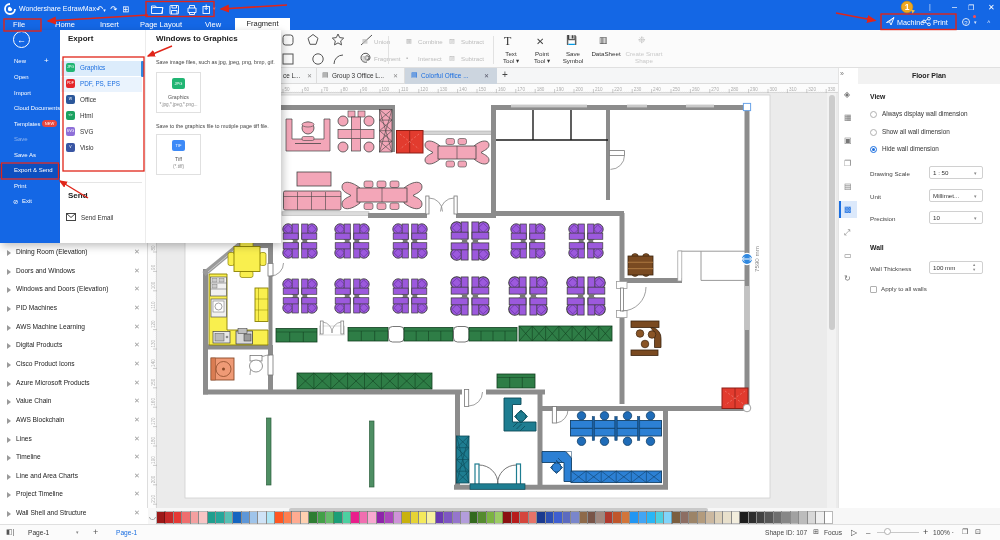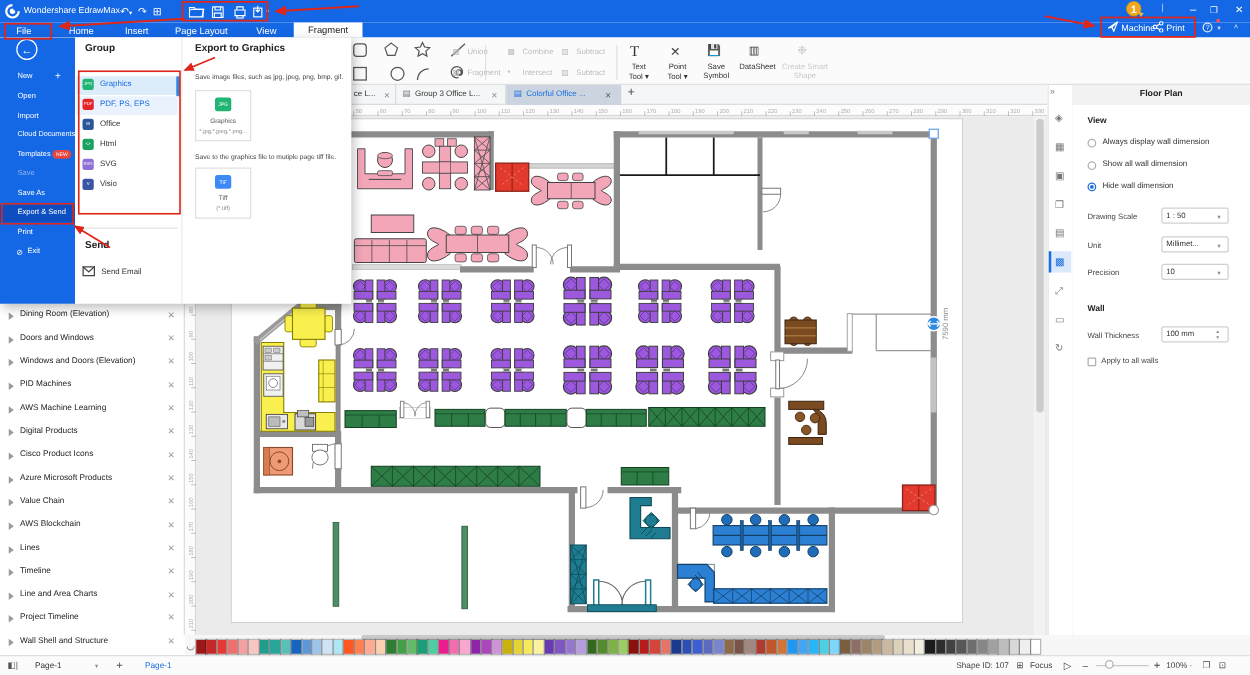--- a/index.html
+++ b/index.html
@@ -1410,21 +1410,21 @@
 <span class="abs" style="left:42px;top:90px;width:15px;height:7px;background:#e8453c;border-radius:3.5px;color:#fff;font-size:4px;text-align:center;line-height:7px;">NEW</span>
 <span class="abs" style="left:14px;top:106px;font-size:6px;color:#8fb4ef;">Save</span>
 <span class="abs" style="left:14px;top:121.5px;font-size:6px;color:#fff;">Save As</span>
 <span class="abs" style="left:0px;top:134px;width:60px;height:14px;background:#0d4fc0;"></span>
 <span class="abs" style="left:14px;top:137px;font-size:6px;color:#fff;">Export &amp; Send</span>
 <span class="abs" style="left:14px;top:152.5px;font-size:6px;color:#fff;">Print</span>
 <span class="abs" style="left:13px;top:168px;font-size:6.4px;color:#fff;">⊘</span>
 <span class="abs" style="left:22px;top:168px;font-size:6px;color:#fff;">Exit</span>
 
 <span class="abs" style="left:145px;top:0;width:1px;height:213px;background:#ececec;"></span>
-<span class="abs" style="left:68px;top:4px;font-size:8px;font-weight:bold;color:#222;">Group</span>
+<span class="abs" style="left:68px;top:4px;font-size:8px;font-weight:bold;color:#222;">Export</span>
 <span class="abs" style="left:61px;top:31px;width:81px;height:15px;background:#dcecfb;"></span>
       <span class="abs" style="left:66px;top:33px;width:9px;height:9px;background:#21b573;border-radius:2px;color:#fff;font-size:3.5px;text-align:center;line-height:9px;">JPG</span>
       <span class="abs" style="left:80px;top:34px;font-size:6.3px;color:#1a6ee0;">Graphics</span>
 <span class="abs" style="left:61px;top:47px;width:81px;height:15px;background:#eaf3fd;"></span>
       <span class="abs" style="left:66px;top:49px;width:9px;height:9px;background:#e5252a;border-radius:2px;color:#fff;font-size:3.5px;text-align:center;line-height:9px;">PDF</span>
       <span class="abs" style="left:80px;top:50px;font-size:6.3px;color:#1a6ee0;">PDF, PS, EPS</span>
 <span class="abs" style="left:66px;top:65px;width:9px;height:9px;background:#2b579a;border-radius:2px;color:#fff;font-size:3.5px;text-align:center;line-height:9px;">W</span>
       <span class="abs" style="left:80px;top:66px;font-size:6.3px;color:#333;">Office</span>
 <span class="abs" style="left:66px;top:81px;width:9px;height:9px;background:#1ba261;border-radius:2px;color:#fff;font-size:3.5px;text-align:center;line-height:9px;">&lt;&gt;</span>
       <span class="abs" style="left:80px;top:82px;font-size:6.3px;color:#333;">Html</span>
@@ -1434,21 +1434,21 @@
       <span class="abs" style="left:80px;top:114px;font-size:6.3px;color:#333;">Visio</span>
 <span class="abs" style="left:141px;top:31px;width:2.5px;height:16px;background:#2f88e0;border-radius:1px;"></span>
 <span class="abs" style="left:60px;top:152px;width:82px;height:1px;background:#e5e5e5;"></span>
 <span class="abs" style="left:68px;top:161px;font-size:8px;font-weight:bold;color:#222;">Send</span>
 <span class="abs" style="left:66px;top:183px;width:10px;height:7.5px;border:1px solid #444;"></span>
 <svg class="abs" style="left:66px;top:183px;" width="10" height="8">
         <path d="M0,0 L5,4.5 L10,0" fill="none" stroke="#444" stroke-width="1"></path>
       </svg>
 <span class="abs" style="left:81px;top:184px;font-size:6.3px;color:#333;">Send Email</span>
 
-<span class="abs" style="left:156px;top:4px;font-size:8px;font-weight:bold;color:#222;">Export to Graphics</span>
+<span class="abs" style="left:156px;top:4px;font-size:8px;font-weight:bold;color:#222;">Windows to Graphics</span>
 <span class="abs" style="left:156px;top:29px;font-size:5.4px;color:#444;">Save image files, such as jpg, jpeg, png, bmp, gif.</span>
 <span class="abs" style="left:156px;top:42px;width:45px;height:41px;border:1px solid #e0e0e0;"></span>
 <span class="abs" style="left:172px;top:48px;width:13px;height:11px;background:#21b573;border-radius:2px;color:#fff;font-size:4px;text-align:center;line-height:11px;">JPG</span>
 <span class="abs" style="left:156px;top:64px;width:45px;text-align:center;font-size:5.2px;color:#555;">Graphics</span>
 <span class="abs" style="left:156px;top:72px;width:45px;text-align:center;font-size:4.6px;color:#888;">*.jpg,*.jpeg,*.png...</span>
 <span class="abs" style="left:156px;top:93px;font-size:5.4px;color:#444;">Save to the graphics file to mutiple page tiff file.</span>
 <span class="abs" style="left:156px;top:104px;width:45px;height:41px;border:1px solid #e0e0e0;"></span>
 <span class="abs" style="left:172px;top:110px;width:13px;height:11px;background:#3d8af7;border-radius:2px;color:#fff;font-size:4px;text-align:center;line-height:11px;">TIF</span>
 <span class="abs" style="left:156px;top:126px;width:45px;text-align:center;font-size:5.2px;color:#555;">Tiff</span>
 <span class="abs" style="left:156px;top:134px;width:45px;text-align:center;font-size:4.6px;color:#888;">(*.tiff)</span>

